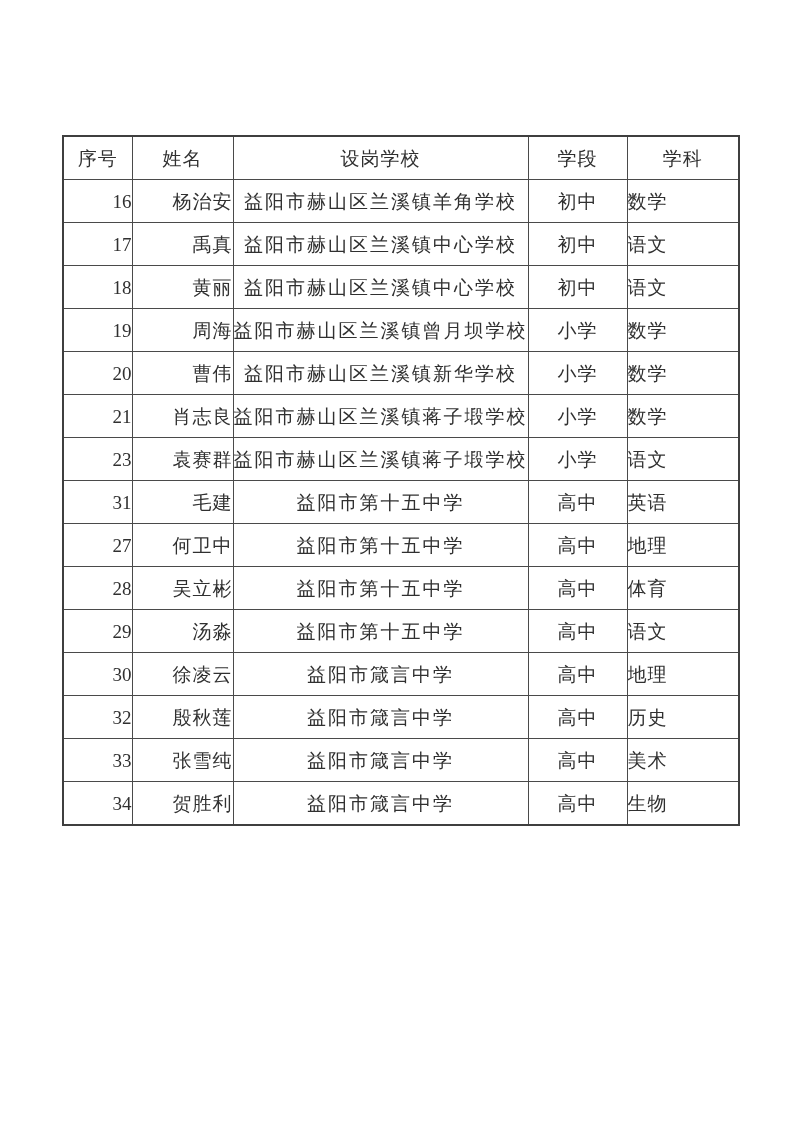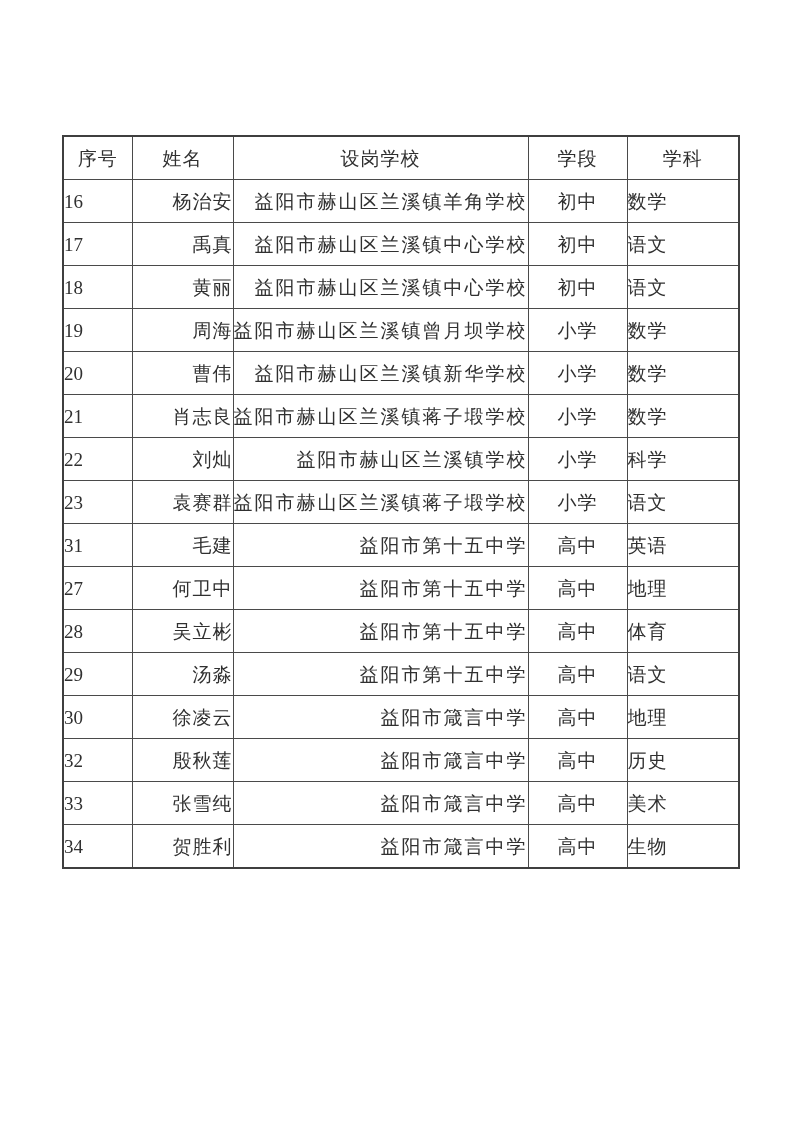--- a/index.html
+++ b/index.html
@@ -38,23 +38,23 @@
     line-height: 1;
     vertical-align: middle;
     white-space: nowrap;
     overflow: hidden;
     color: #303030;
   }
   table.roster th {
     text-align: center;
     letter-spacing: 1px;
   }
-  td.col-index  { text-align: left; font-size: 18px; }
+  td.col-index  { text-align: right; font-size: 18px; }
   td.col-name   { text-align: right; letter-spacing: 1px; }
-  td.col-school { text-align: right; padding-left: 9px; letter-spacing: 2px; }
+  td.col-school { text-align: center; padding-left: 9px; letter-spacing: 2px; }
   td.col-stage  { text-align: center; padding-left: 8px; letter-spacing: 1px; }
   td.col-subject{ text-align: left; padding-left: 8px; letter-spacing: 1px; }
 </style>
 </head>
 <body>
 
 <div class="page">
   <div class="table-wrap">
     <table class="roster">
       <colgroup>
@@ -108,27 +108,20 @@
             <td class="col-school">益阳市赫山区兰溪镇新华学校</td>
             <td class="col-stage">小学</td>
             <td class="col-subject">数学</td>
           </tr>
           <tr>
             <td class="col-index">21</td>
             <td class="col-name">肖志良</td>
             <td class="col-school">益阳市赫山区兰溪镇蒋子塅学校</td>
             <td class="col-stage">小学</td>
             <td class="col-subject">数学</td>
-          </tr>
-          <tr>
-            <td class="col-index">22</td>
-            <td class="col-name">刘灿</td>
-            <td class="col-school">益阳市赫山区兰溪镇学校</td>
-            <td class="col-stage">小学</td>
-            <td class="col-subject">科学</td>
           </tr>
           <tr>
             <td class="col-index">23</td>
             <td class="col-name">袁赛群</td>
             <td class="col-school">益阳市赫山区兰溪镇蒋子塅学校</td>
             <td class="col-stage">小学</td>
             <td class="col-subject">语文</td>
           </tr>
           <tr>
             <td class="col-index">31</td>

